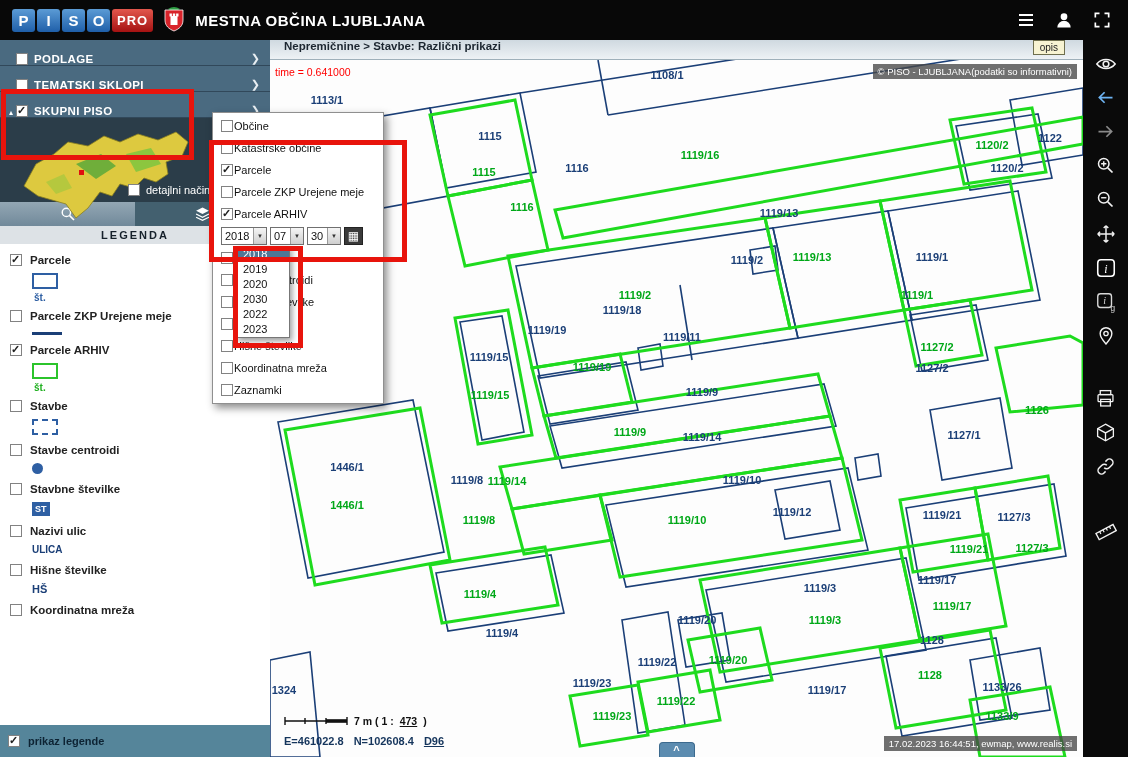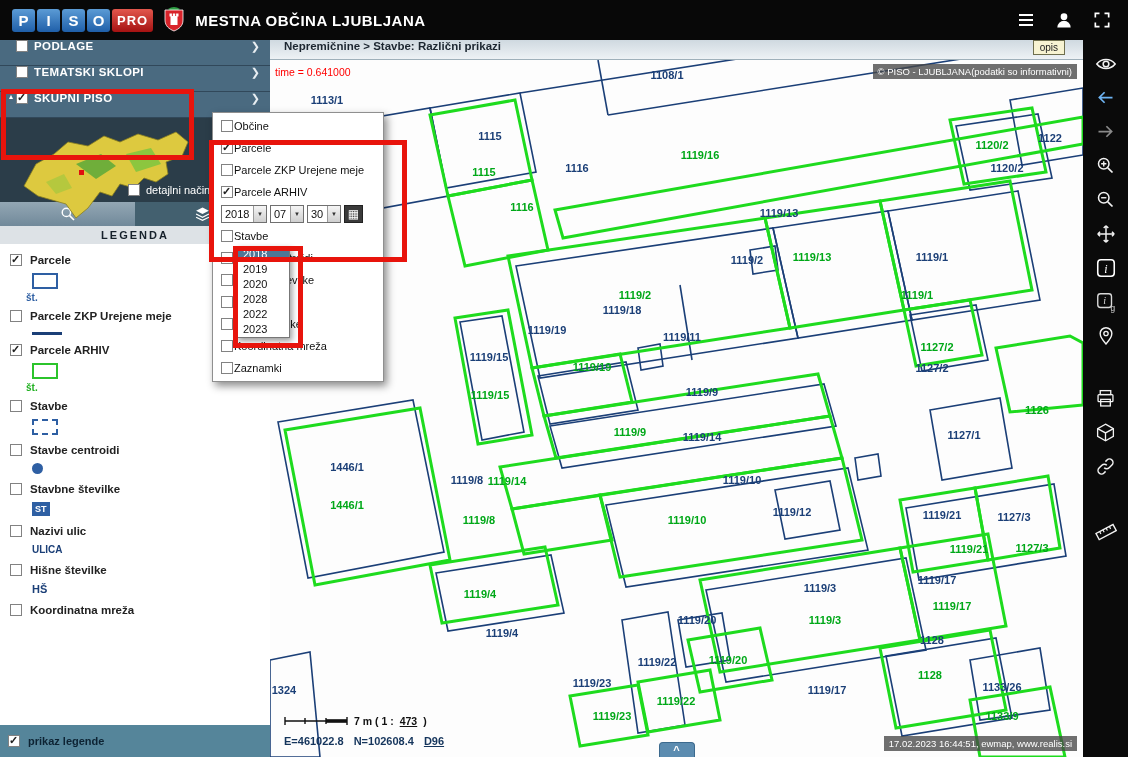--- a/index.html
+++ b/index.html
@@ -10,21 +10,21 @@
   .logo{display:flex;gap:2px;align-items:center}
   .lg{width:23px;height:23px;border-radius:3px;background:linear-gradient(#5b9bd5,#1f5fa9);color:#fff;font-weight:bold;font-size:15px;display:grid;place-items:center}
   .lg.pro{background:linear-gradient(#e2574c,#a51212);width:auto;padding:0 5px;font-size:13px;letter-spacing:1px}
   .apptitle{color:#fff;font-weight:bold;font-size:15px;letter-spacing:.5px}
   .spacer{flex:1}
   .hicon{width:28px;height:28px;display:grid;place-items:center;cursor:pointer}
   
   .main{flex:1;display:flex;min-height:0}
   
   .sidebar{width:270px;flex:none;display:flex;flex-direction:column;background:#2b3d49}
-  .secrow{height:26px;background:#4a6a80;border-bottom:1px solid #31485a;display:flex;align-items:flex-start;padding:0 6px;color:#fff;cursor:pointer}
+  .secrow{height:26px;background:#4a6a80;border-bottom:1px solid #31485a;display:flex;align-items:flex-end;padding:0 6px;color:#fff;cursor:pointer}
   .tri{width:10px;font-size:8px;color:#fff;text-align:center}
   .seclabel{font-weight:bold;font-size:11.5px;letter-spacing:.4px;flex:1;margin-left:6px}
   .chev{font-size:11px;color:#e8eef2;padding:0 4px}
   .thumb{height:84px;background:#2b3d49;position:relative;flex:none}
   .detail{position:absolute;left:128px;bottom:6px;display:flex;gap:6px;align-items:center;color:#fff;font-size:11px}
   .tabs{display:flex;height:24px;flex:none}
   .tab{flex:1;display:grid;place-items:center;background:linear-gradient(#93a7b4,#71899a);cursor:pointer}
   .tab.active{background:#43606f}
   .legend-title{height:18px;background:#dde2e6;color:#16212b;font-weight:bold;font-size:11px;letter-spacing:2px;display:grid;place-items:center;flex:none}
   .legend-list{flex:1;background:#fff;overflow:hidden;padding-top:6px}
@@ -33,21 +33,21 @@
   .leg-label{font-size:11.5px;font-weight:bold;color:#222}
   .sym{margin:7px 0 2px 22px}
   .sym-rect-blue{width:26px;height:16px;border:2px solid #2e5fa3}
   .sym-rect-green{width:26px;height:16px;border:2px solid #2bc42b}
   .sym-rect-dashed{width:26px;height:16px;border:2px dashed #2e5fa3}
   .sym-line-blue{width:30px;height:3px;background:#1b3f77;margin-top:10px}
   .sym-dot{width:11px;height:11px;border-radius:50%;background:#2e5fa3}
   .sym-st{display:inline-block;background:#2e5fa3;color:#fff;font-size:9px;font-weight:bold;padding:2px 3px;width:auto}
   .sym-ulica{color:#1b3f77;font-weight:bold;font-size:10px;border:none}
   .sym-hs{color:#1b3f77;font-weight:bold;font-size:11px;border:none}
-  .leg-sub{margin-left:16px;font-size:10px;margin-top:3px;font-weight:bold}
+  .leg-sub{margin-left:24px;font-size:10px;margin-top:3px;font-weight:bold}
   .legend-footer{height:22px;background:#55859a;display:flex;align-items:center;gap:8px;padding:16px 8px;font-size:11px;color:#0d2333;font-weight:bold;flex:none;cursor:pointer}
   
   .cb{display:inline-block;width:12px;height:12px;background:#fff;border:1px solid #828282;position:relative;flex:none;cursor:pointer}
   .cb.checked::after{content:"✓";position:absolute;left:0;top:-2px;font-size:11px;font-weight:bold;color:#222}
   
   .mapwrap{flex:1;display:flex;flex-direction:column;min-width:0;background:#fff}
   .crumbbar{height:20px;background:linear-gradient(#cfd9e0,#eef2f5);border-bottom:1px solid #9fb0ba;display:flex;align-items:flex-start;padding:0 14px;font-size:11.5px;font-weight:bold;color:#1c2630;flex:none}
   .opis{margin-left:auto;margin-right:4px;background:#f7f3d2;border:1px solid #6e6e4e;font-size:10px;padding:1px 6px;height:15px;line-height:1;color:#222;cursor:pointer;font-family:Liberation Sans, sans-serif}
   .canvas{position:relative;flex:1;background:#fdfdfd;overflow:hidden}
   .canvas svg.mapsvg{position:absolute;inset:0}
@@ -473,20 +473,24 @@
       </button>
     </nav>
   </div>
 
   <div class="layers-panel" id="layers-panel">
       <div class="prow">
         <span class="cb"></span>
         <span class="plabel">Občine</span>
       </div>
       <div class="prow">
+        <span class="cb"></span>
+        <span class="plabel">Katastrske občine</span>
+      </div>
+      <div class="prow">
         <span class="cb checked"></span>
         <span class="plabel">Parcele</span>
       </div>
       <div class="prow">
         <span class="cb"></span>
         <span class="plabel">Parcele ZKP Urejene meje</span>
       </div>
       <div class="prow">
         <span class="cb checked"></span>
         <span class="plabel">Parcele ARHIV</span>
@@ -532,21 +536,21 @@
       </div>
       <div class="prow">
         <span class="cb"></span>
         <span class="plabel">Zaznamki</span>
       </div>
     </div>
   <div class="year-list" id="year-list">
       <div class="yitem selected">2018</div>
       <div class="yitem">2019</div>
       <div class="yitem">2020</div>
-      <div class="yitem">2028</div>
+      <div class="yitem">2030</div>
       <div class="yitem">2022</div>
       <div class="yitem">2023</div>
     </div>
 
   <div class="red r1"></div>
   <div class="red r2"></div>
   <div class="red r3"></div>
 </div>
 
 </body></html>

